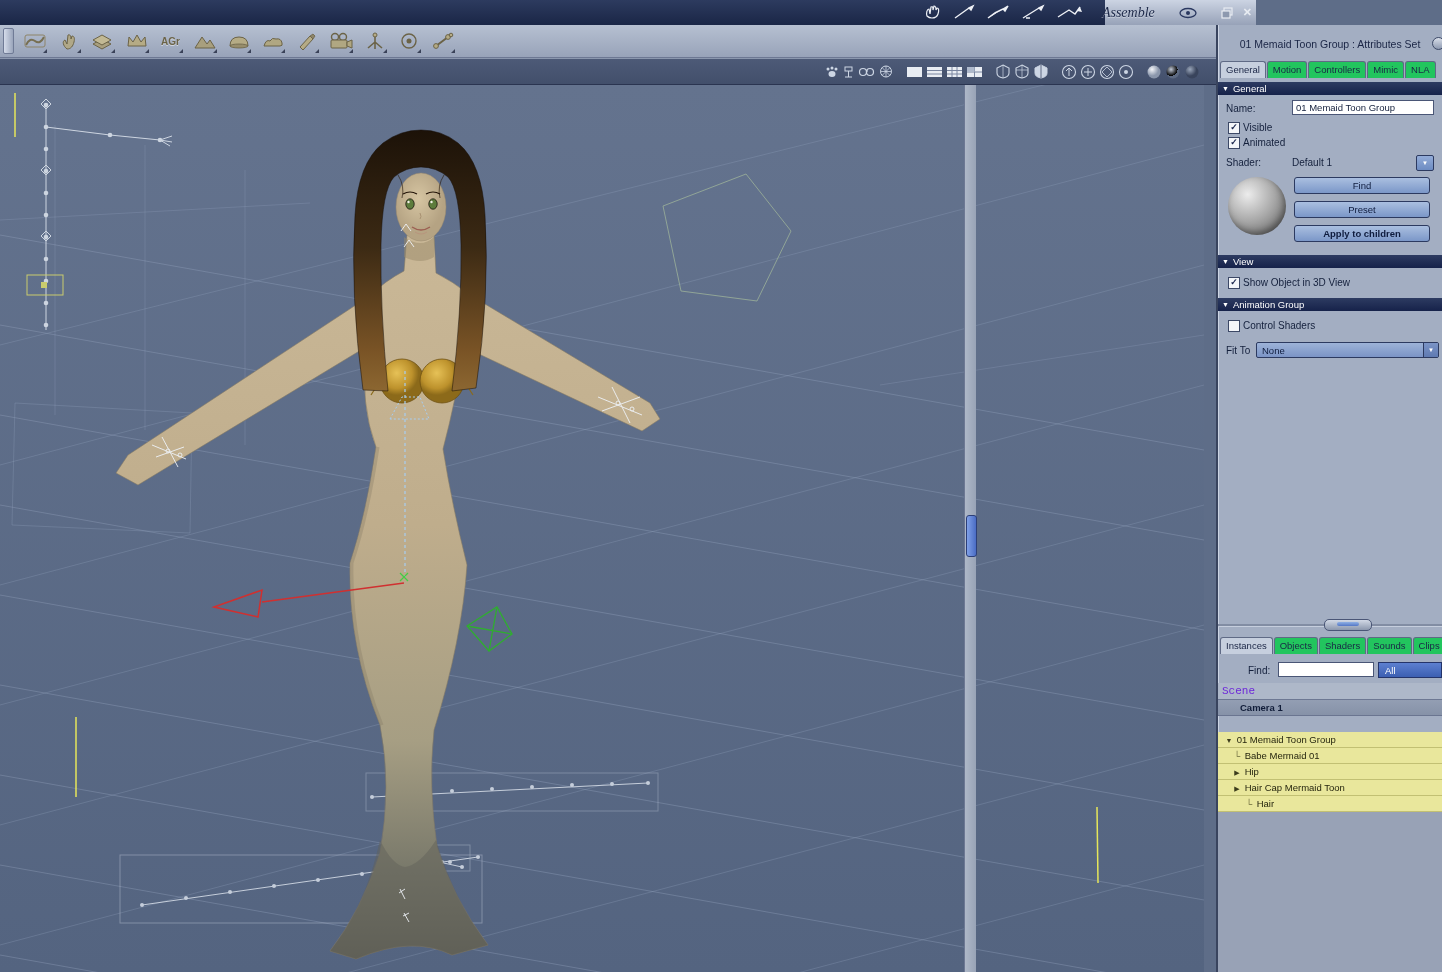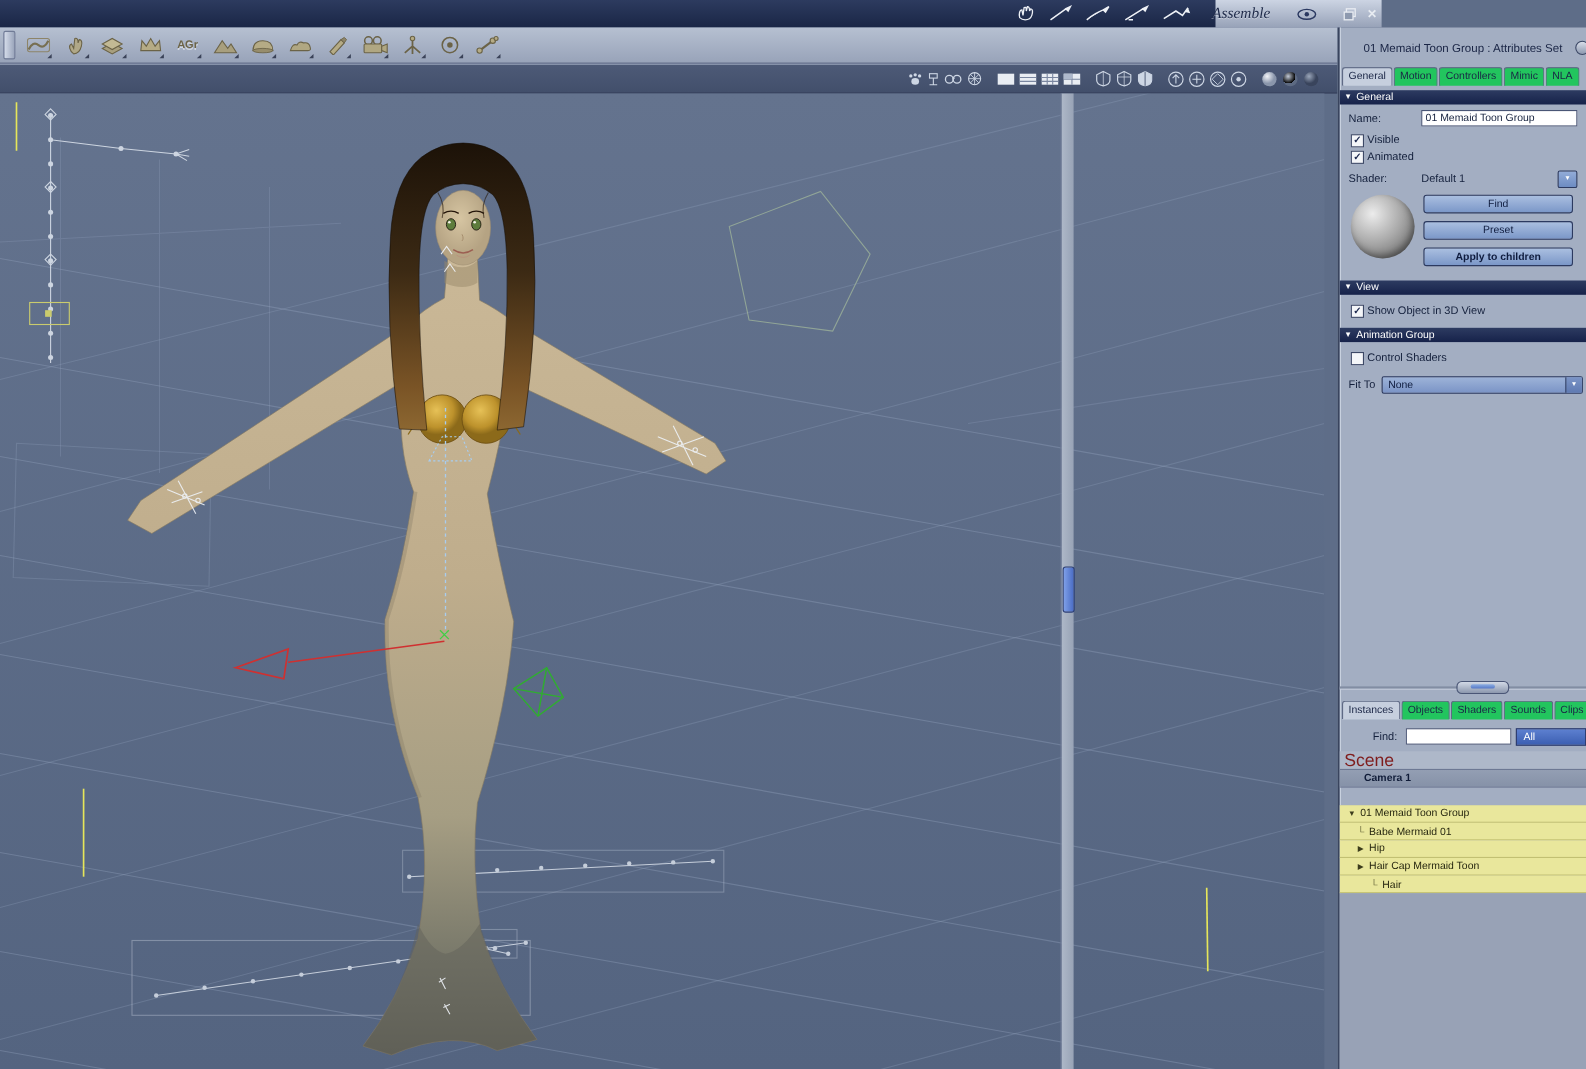--- a/index.html
+++ b/index.html
@@ -75,21 +75,21 @@
   .divider-groove{position:absolute;top:599px;left:0;width:100%;height:2px;background:#828da3;box-shadow:0 1px 0 #c6cedd;}
   .divider-pill{position:absolute;top:594px;left:106px;width:46px;height:10px;border-radius:5px;
     border:1px solid #4a5676;background:linear-gradient(#d2d9e6,#8b97ad);}
   .divider-pill i{display:block;margin:2px auto;width:22px;height:4px;border-radius:2px;background:linear-gradient(#8fb0e4,#5477c6);}
   .browser-tabs{position:absolute;top:612px;left:2px;display:flex;}
   .find-row-label{position:absolute;top:640px;left:30px;}
   .find-input{top:637px;left:60px;width:96px;}
   .all-dd{position:absolute;top:637px;left:160px;right:0;height:16px;border:1px solid #243really;border:1px solid #24346a;
     background:linear-gradient(#5d80d0,#3c5fb2);color:#fff;font-size:9.5px;line-height:15px;padding-left:6px;box-sizing:border-box;}
   .scene-hdr{position:absolute;top:658px;left:0;width:100%;height:17px;background:#aeb8c9;
-    border-bottom:1px solid #6d7893;font-size:16px;color:#7f1d1d;line-height:17px;padding-left:4px;box-sizing:border-box;}
+    border-bottom:1px solid #6d7893;font-size:11px;color:#6d28d9;line-height:17px;padding-left:4px;box-sizing:border-box;font-family:Liberation Mono, monospace;}
   .srow{position:absolute;left:0;width:100%;height:16px;font-size:9.5px;line-height:16px;
     box-sizing:border-box;white-space:nowrap;overflow:hidden;}
   .srow.gray{background:linear-gradient(#939eb3,#8692a8);border-bottom:1px solid #6a7590;color:#101c38;font-weight:bold;}
   .srow.yellow{background:#e9e79c;border-bottom:1px solid #c2c073;color:#26260f;}
   .srow .exp{display:inline-block;font-size:7px;width:10px;text-align:center;color:#3c3c1c;}
   .srow .tree{display:inline-block;font-size:9px;color:#6b6b3d;width:10px;text-align:center;}
   .rows-after{position:absolute;top:787px;left:0;width:100%;bottom:0;background:#98a2b6;}
   .panel-edge-light{position:absolute;left:0;top:0;width:1px;height:100%;background:#cdd5e3;}
 </style>
 </head>

